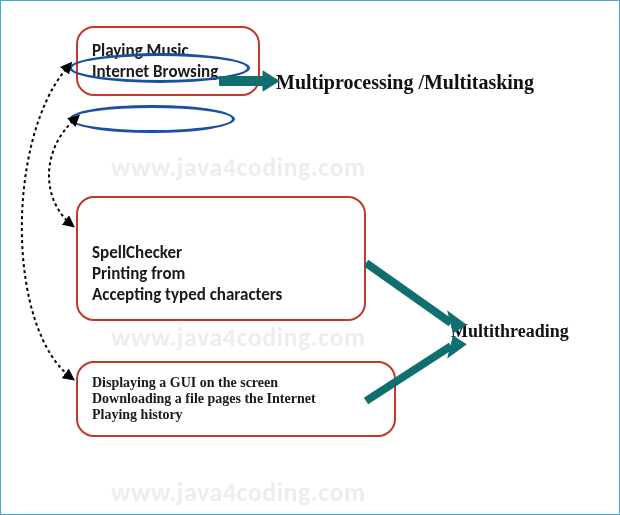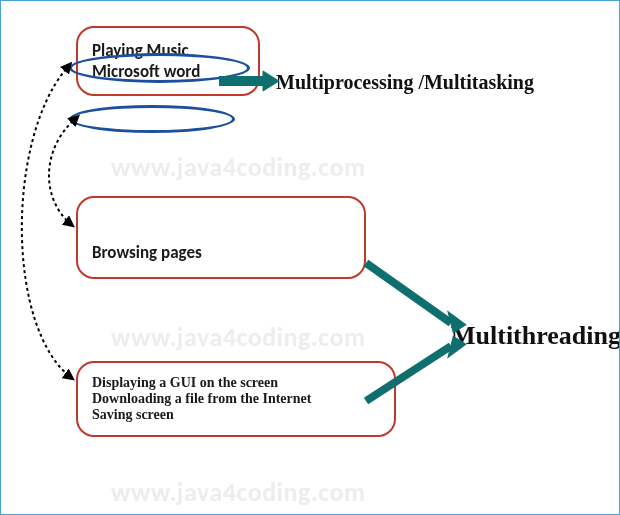--- a/index.html
+++ b/index.html
@@ -38,21 +38,21 @@
   .box2 .line{font:700 17px Calibri,Arial,sans-serif;color:#1a1a1a;}
   .box3{left:75px;top:360px;width:320px;}
   .box3 .line{font:700 14px "Times New Roman",serif;color:#1a1a1a;}
   .label{
     position:absolute;
     font:700 20px "Times New Roman",serif;
     color:#111;
     white-space:nowrap;
   }
   .label-multiproc{left:275px;top:70px;}
-  .label-multithrd{left:450px;top:320px;font-size:26px;}
+  .label-multithrd{left:450px;top:320px;font-size:18px;}
   .ellipse{
     position:absolute;
     border:3px solid #1b4fa0;
     border-radius:50%;
     background:transparent;
     pointer-events:none;
   }
   .ell1{left:68px;top:52px;width:175px;height:24px;}
   .ell2{left:68px;top:104px;width:160px;height:22px;}
   svg.connectors{
@@ -65,33 +65,35 @@
 </style>
 </head>
 <body>
 
 <div class="watermark" style="left:110px;top:150px;">www.java4coding.com</div>
 <div class="watermark" style="left:110px;top:320px;">www.java4coding.com</div>
 <div class="watermark" style="left:110px;top:475px;">www.java4coding.com</div>
 
 <div class="box box1">
   <div class="line">Playing Music</div>
-  <div class="line">Microsoft word</div>
+  <div class="line">Internet Browsing</div>
 </div>
 <div class="ellipse ell1"></div>
 <div class="ellipse ell2"></div>
 
 <div class="box box2">
-  <div class="line">Browsing pages</div>
+  <div class="line">SpellChecker</div>
+  <div class="line">Printing from</div>
+  <div class="line">Accepting typed characters</div>
 </div>
 
 <div class="box box3">
   <div class="line">Displaying a GUI on the screen</div>
-  <div class="line">Downloading a file from the Internet</div>
-  <div class="line">Saving screen</div>
+  <div class="line">Downloading a file pages the Internet</div>
+  <div class="line">Playing history</div>
 </div>
 
 <div class="label label-multiproc">Multiprocessing /Multitasking</div>
 <div class="label label-multithrd">Multithreading</div>
 
 <svg class="connectors" viewBox="0 0 620 515">
   <defs>
     <marker id="tealHead" viewBox="0 0 10 10" refX="8" refY="5" markerWidth="7" markerHeight="7" orient="auto">
       <path d="M0,0 L10,5 L0,10 Z" class="teal"></path>
     </marker>

